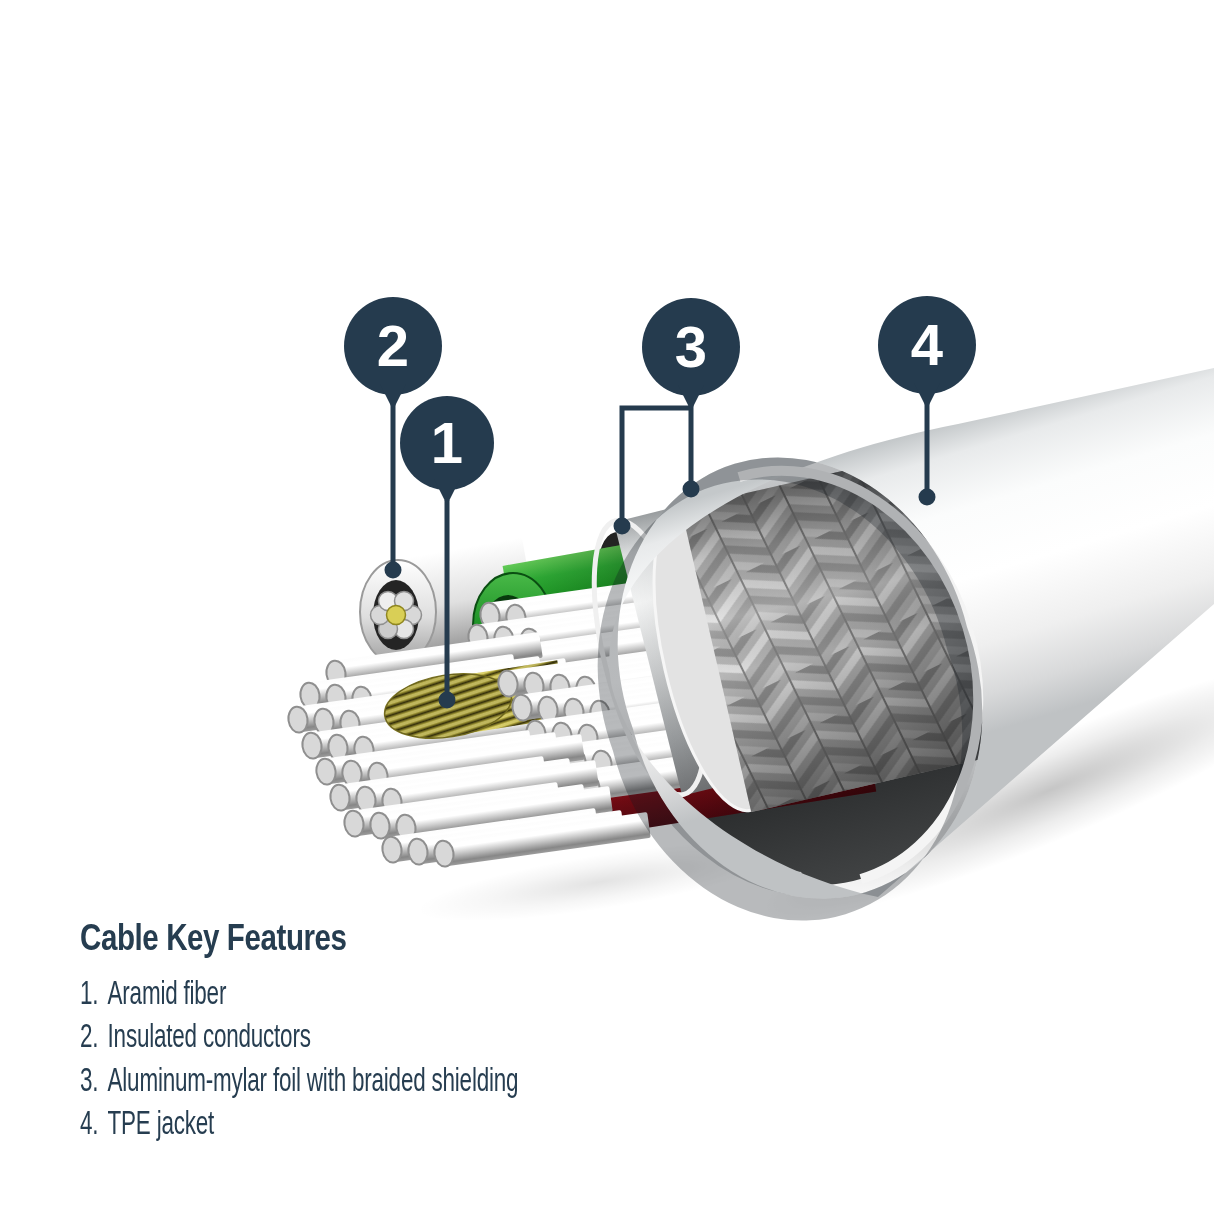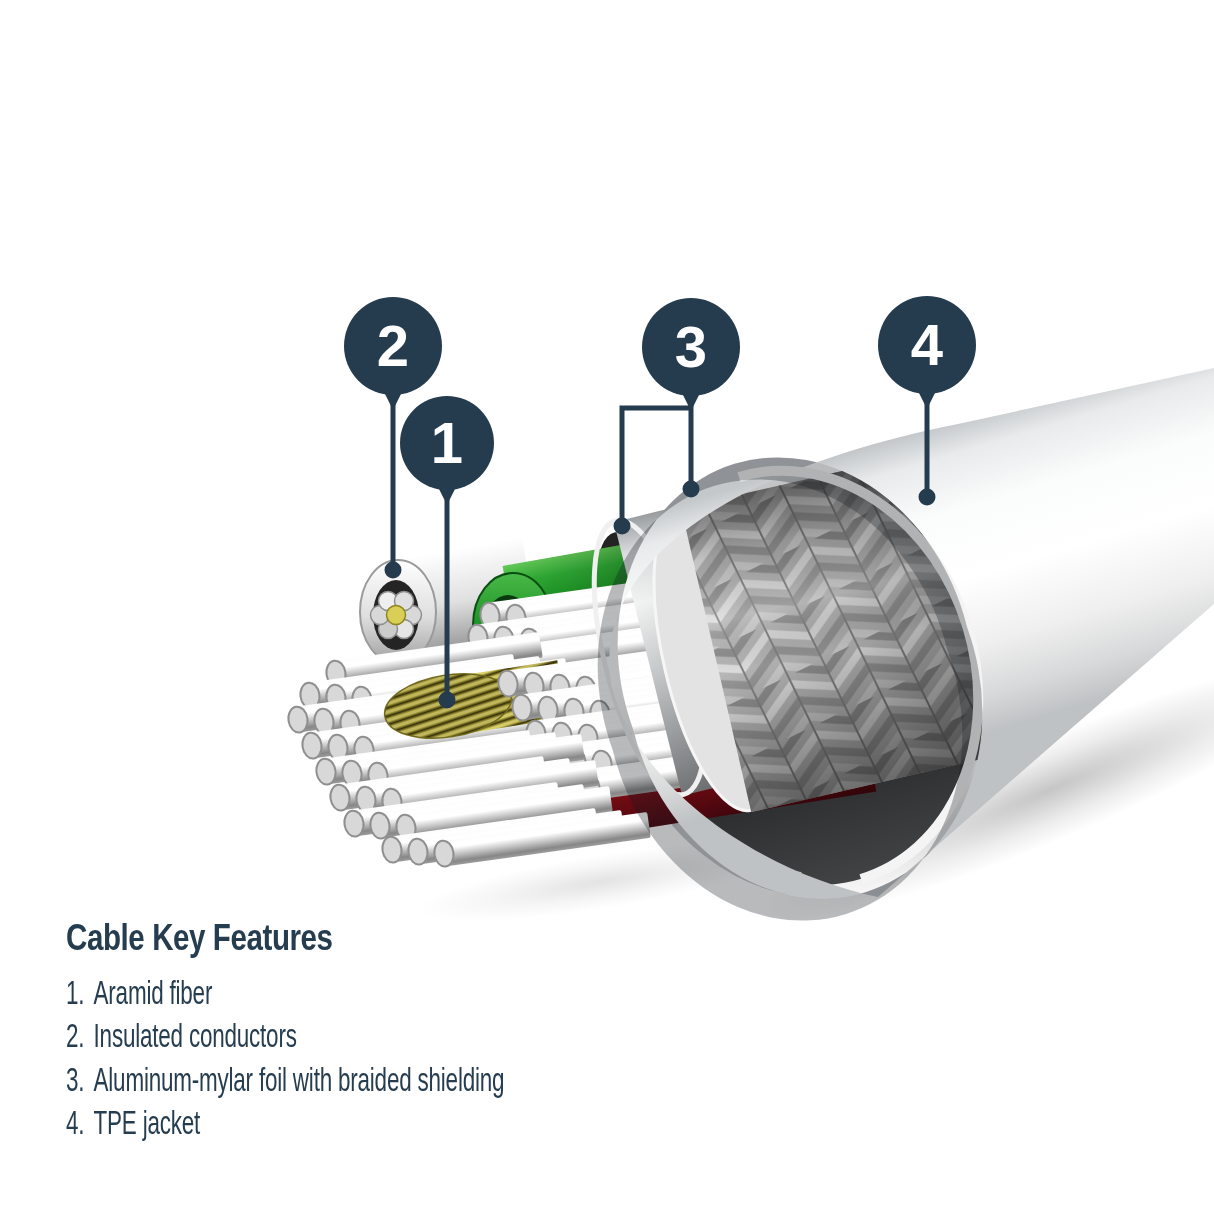--- a/index.html
+++ b/index.html
@@ -1,19 +1,19 @@
 <!DOCTYPE html>
 <html><head>
 <meta charset="utf-8">
 <style>
   html,body{margin:0;padding:0;background:#fff;}
   .page{position:relative;width:1214px;height:1214px;background:#ffffff;overflow:hidden;
         font-family:"Liberation Sans", sans-serif;}
   .stage{position:absolute;left:0;top:0;}
-  .key{position:absolute;left:66px;top:920px;color:#263d50;}
+  .key{position:absolute;left:80px;top:920px;color:#263d50;}
   .key-title{font-size:36px;font-weight:bold;line-height:36px;letter-spacing:-0.5px;
              transform:scaleX(0.82);transform-origin:left top;white-space:nowrap;}
   .key-list{position:absolute;left:0;top:51px;}
   .key-item{display:flex;font-size:34px;line-height:43.4px;letter-spacing:-0.3px;
             transform:scaleX(0.66);transform-origin:left top;white-space:nowrap;}
   .key-item .num{margin-right:14px;}
   svg text.pin-num{font-family:"Liberation Sans", sans-serif;font-weight:bold;font-size:58px;}
 </style>
 </head>
 <body>

